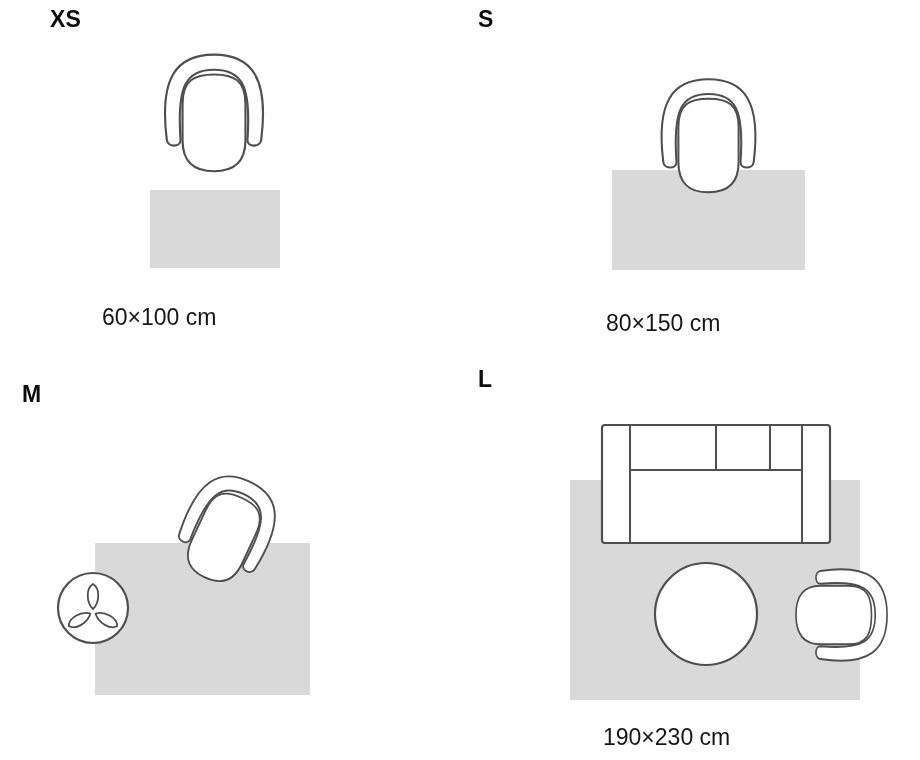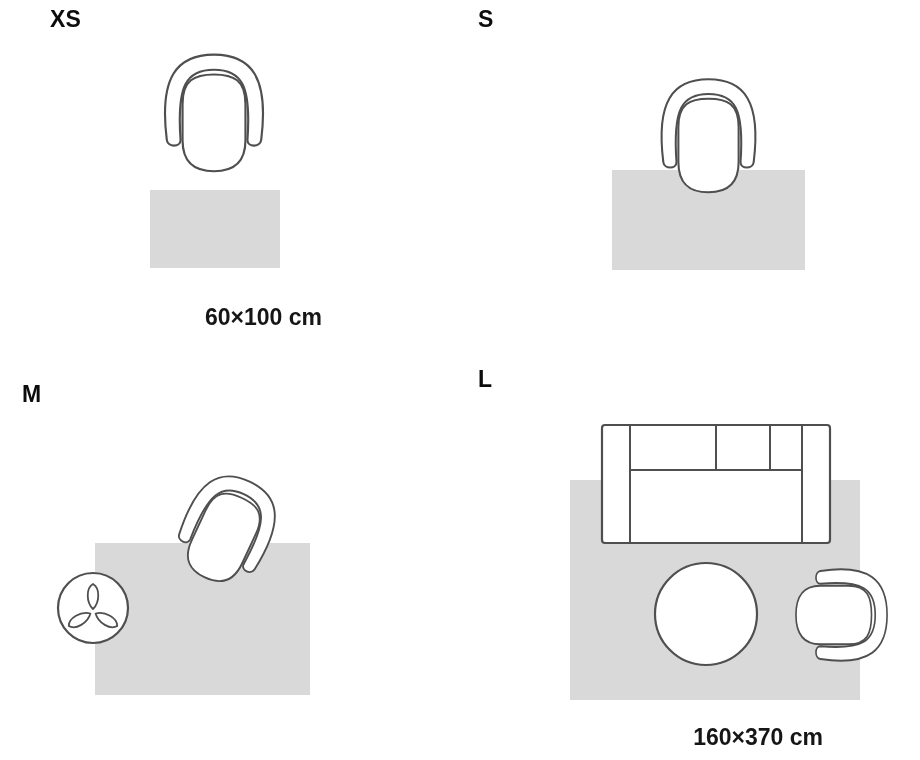--- a/index.html
+++ b/index.html
@@ -18,23 +18,23 @@
   .size-letter {
     position: absolute;
     font-size: 23px;
     font-weight: 700;
     color: #0c0c0c;
     letter-spacing: 0.2px;
   }
   .dim-label {
     position: absolute;
     width: 220px;
-    text-align: right;
+    text-align: left;
     font-size: 23px;
-    font-weight: 700;
+    font-weight: 400;
     color: #161616;
   }
   .rug {
     position: absolute;
     background: #d9d9d9;
     z-index: 1;
   }
   .furniture {
     position: absolute;
     z-index: 2;
@@ -84,20 +84,21 @@
   <svg class="furniture xs-chair" viewBox="0 0 120 135" preserveAspectRatio="none">
       <use href="#armchair-shape"></use>
     </svg>
   <div class="dim-label xs-label">60×100 cm</div>
 
   <div class="size-letter s-letter">S</div>
   <div class="rug s-rug"></div>
   <svg class="furniture s-chair" viewBox="0 0 120 135" preserveAspectRatio="none">
       <use href="#armchair-shape"></use>
     </svg>
+  <div class="dim-label s-label">80×150 cm</div>
 
   <div class="size-letter m-letter">M</div>
   <div class="rug m-rug"></div>
   <svg class="furniture m-chair" viewBox="0 0 120 135" preserveAspectRatio="none">
       <use href="#armchair-shape"></use>
     </svg>
   <svg class="furniture m-side-table" viewBox="0 0 74 74" preserveAspectRatio="none">
     <circle cx="37" cy="37" r="35" fill="#ffffff" stroke="#4f4f4f" stroke-width="2.2"></circle>
     <g transform="translate(37,41)" fill="#ffffff" stroke="#4f4f4f" stroke-width="1.8" stroke-linejoin="round">
       <path d="M0,-3 C-7,-10 -7,-24 0,-28 C7,-24 7,-10 0,-3 Z"></path>
@@ -117,15 +118,15 @@
     <line x1="170" y1="2" x2="170" y2="47" stroke="#4f4f4f" stroke-width="2"></line>
   </svg>
   <svg class="furniture l-coffee-table" viewBox="0 0 106 106" preserveAspectRatio="none">
     <circle cx="53" cy="53" r="51" fill="#ffffff" stroke="#4f4f4f" stroke-width="2.2"></circle>
   </svg>
   <svg class="furniture l-chair" viewBox="0 0 135 120" preserveAspectRatio="none">
     <g transform="translate(135 0) rotate(90)">
         <use href="#armchair-shape"></use>
       </g>
   </svg>
-  <div class="dim-label l-label">160×370 cm</div>
+  <div class="dim-label l-label">190×230 cm</div>
 
 </div>
 
 </body></html>

